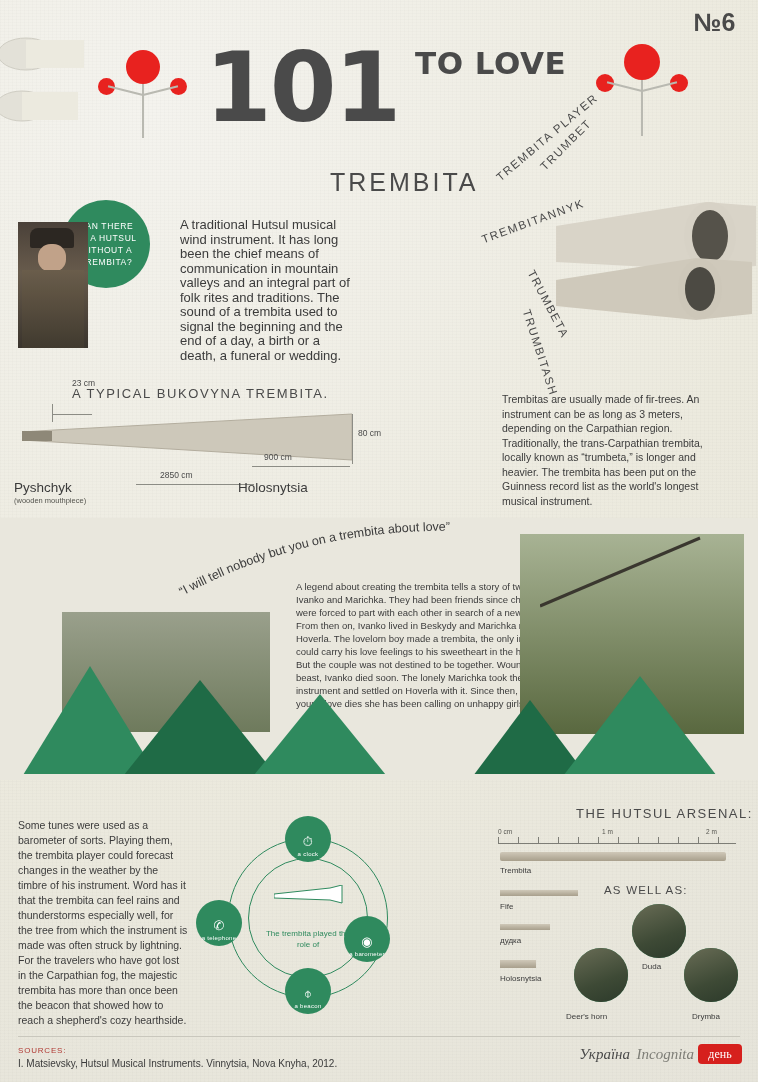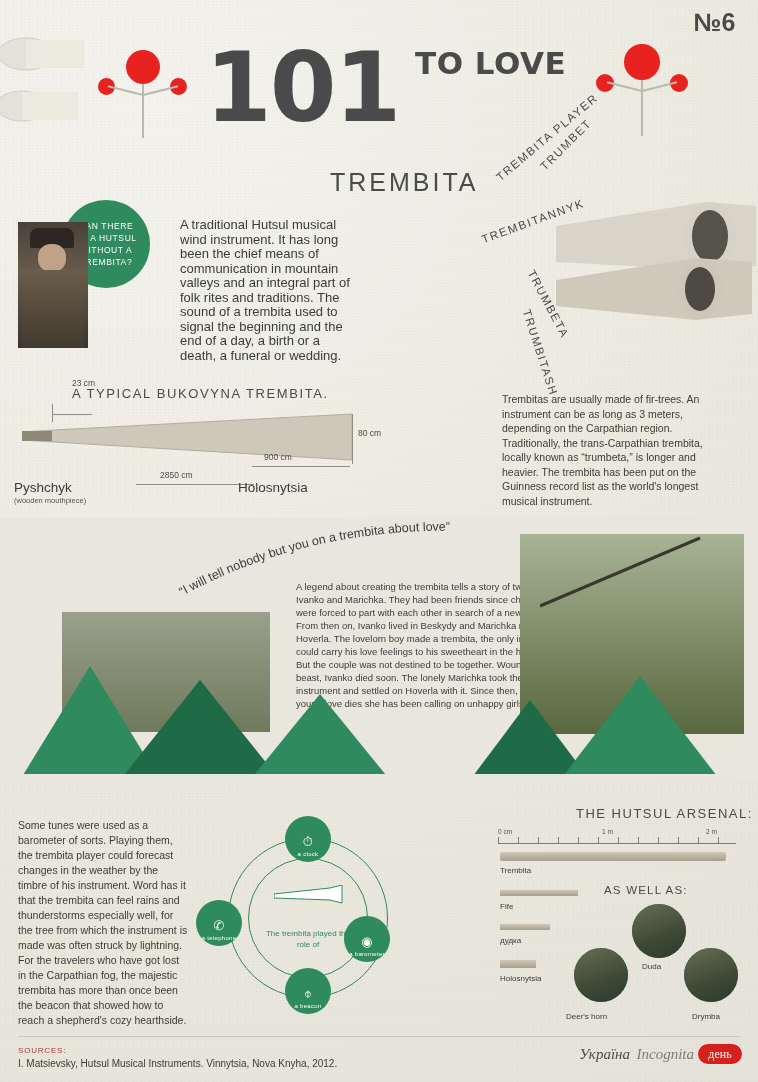--- a/index.html
+++ b/index.html
@@ -190,21 +190,21 @@
   .brand-ukr {
     position: absolute; right: 128px; top: 1046px;
     font-family: "Liberation Serif", serif; font-style: italic; font-size: 15px; color: #4a4a4a; text-align: center;
   }
   .brand-inc {
     position: absolute; right: 64px; top: 1046px;
     font-family: "Liberation Serif", serif; font-style: italic; font-size: 15px; color: #7d7d76;
   }
   .brand-den {
     position: absolute; right: 16px; top: 1044px; width: 44px; height: 20px;
-    border-radius: 10px; background: #d6201d; color: #fff;
+    border-radius: 4px; background: #d6201d; color: #fff;
     font-family: "Liberation Serif", serif; font-size: 12px;
     display: flex; align-items: center; justify-content: center;
   }
 </style>
 </head>
 <body>
 
 <div class="page">
   <div class="texture"></div>
 

